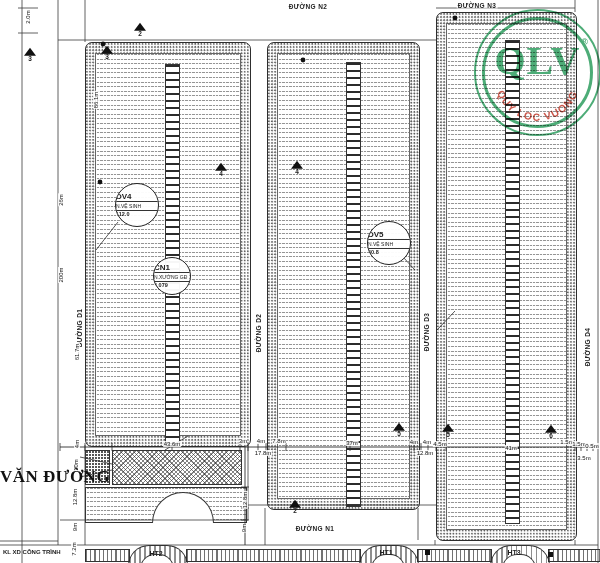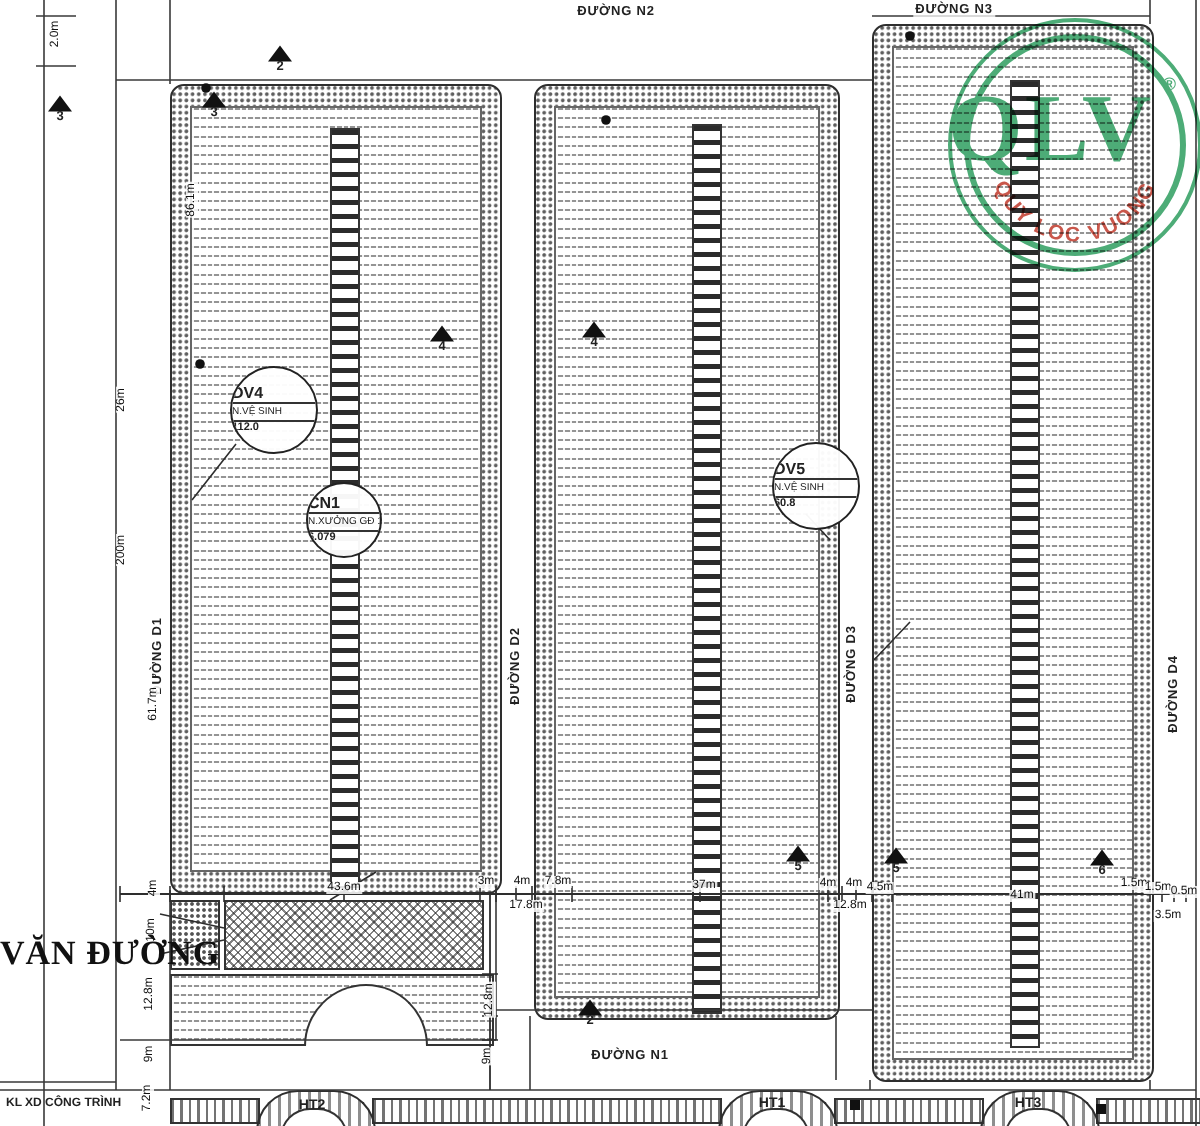--- a/index.html
+++ b/index.html
@@ -43,21 +43,21 @@
   .p-ht2{left:156px;top:553px}.p-ht1{left:386px;top:552px}.p-ht3{left:514px;top:552px}
 
   
   .balloon{position:absolute;transform:translate(-50%,-50%);border:1.1px solid #222;border-radius:50%;
     background:rgba(255,255,255,.96);display:flex;flex-direction:column;justify-content:center;
     text-align:left;overflow:hidden;z-index:5}
   .bl-lg{width:42px;height:42px}.bl-sm{width:36px;height:36px}
   .balloon .code{font-weight:700;font-size:8px;line-height:1.15;border-bottom:.8px solid #333}
   .balloon .bname{font-size:5px;line-height:1.25;border-bottom:.8px solid #333;padding:1px 0;white-space:nowrap}
   .balloon .barea{font-size:5.5px;font-weight:600;line-height:1.2}
-  .p-dv4{left:137px;top:205px}.p-cn1{left:172px;top:260px}.p-dv5{left:408px;top:243px}
+  .p-dv4{left:137px;top:205px}.p-cn1{left:172px;top:276px}.p-dv5{left:389px;top:243px}
   .p-cn2{left:323px;top:297px}.p-cn3{left:473px;top:295px}.p-dv1{left:203px;top:420px}
 
   
   .road-label{position:absolute;transform:translate(-50%,-50%);font-size:6.5px;font-weight:700;
     letter-spacing:.4px;background:rgba(255,255,255,.75);padding:0 1px;white-space:nowrap;z-index:4}
   .road-label.vert{transform:translate(-50%,-50%) rotate(-90deg)}
   .p-n2{left:308px;top:6px}.p-n3{left:477px;top:5px}.p-n1{left:315px;top:528px}
   .p-d1{left:79px;top:328px}.p-d2{left:258px;top:333px}.p-d3{left:426px;top:332px}.p-d4{left:587px;top:347px}
 
   .dim{position:absolute;transform:translate(-50%,-50%);font-size:6px;color:#111;
@@ -83,22 +83,22 @@
   
   .reno{position:absolute;font-family:"Liberation Serif",serif;font-weight:600;letter-spacing:.5px;
     font-size:17px;color:#111;white-space:nowrap;z-index:6}
   .reno1{left:0;top:447px}.reno2{left:0;top:467px}
   .tb{position:absolute;left:3px;top:549px;font-size:6px;font-weight:700;z-index:6;white-space:nowrap}
 
   
   .stamp{position:absolute;left:474px;top:9px;width:127px;height:127px;z-index:10;opacity:.85;mix-blend-mode:multiply}
   .ring-outer{position:absolute;inset:0;border:2px solid #2e9d5f;border-radius:50%}
   .ring-inner{position:absolute;inset:8px;border:3px solid #2e9d5f;border-radius:50%}
-  .stamp-brand{position:absolute;left:0;right:0;top:32px;text-align:left;
-    font-family:"Liberation Serif",serif;font-weight:700;font-size:48px;color:#2e9d5f;letter-spacing:1px;line-height:1}
+  .stamp-brand{position:absolute;left:0;right:0;top:32px;text-align:center;
+    font-family:"Liberation Serif",serif;font-weight:700;font-size:40px;color:#2e9d5f;letter-spacing:1px;line-height:1}
   .stamp-reg{position:absolute;right:13px;top:28px;font-size:9px;font-weight:700;color:#2e9d5f}
   .stamp svg{position:absolute;inset:0;overflow:visible}
 
   svg.linework{position:absolute;left:0;top:0;z-index:3;pointer-events:none}
 </style>
 </head>
 <body>
 
 <div id="canvas">
 

